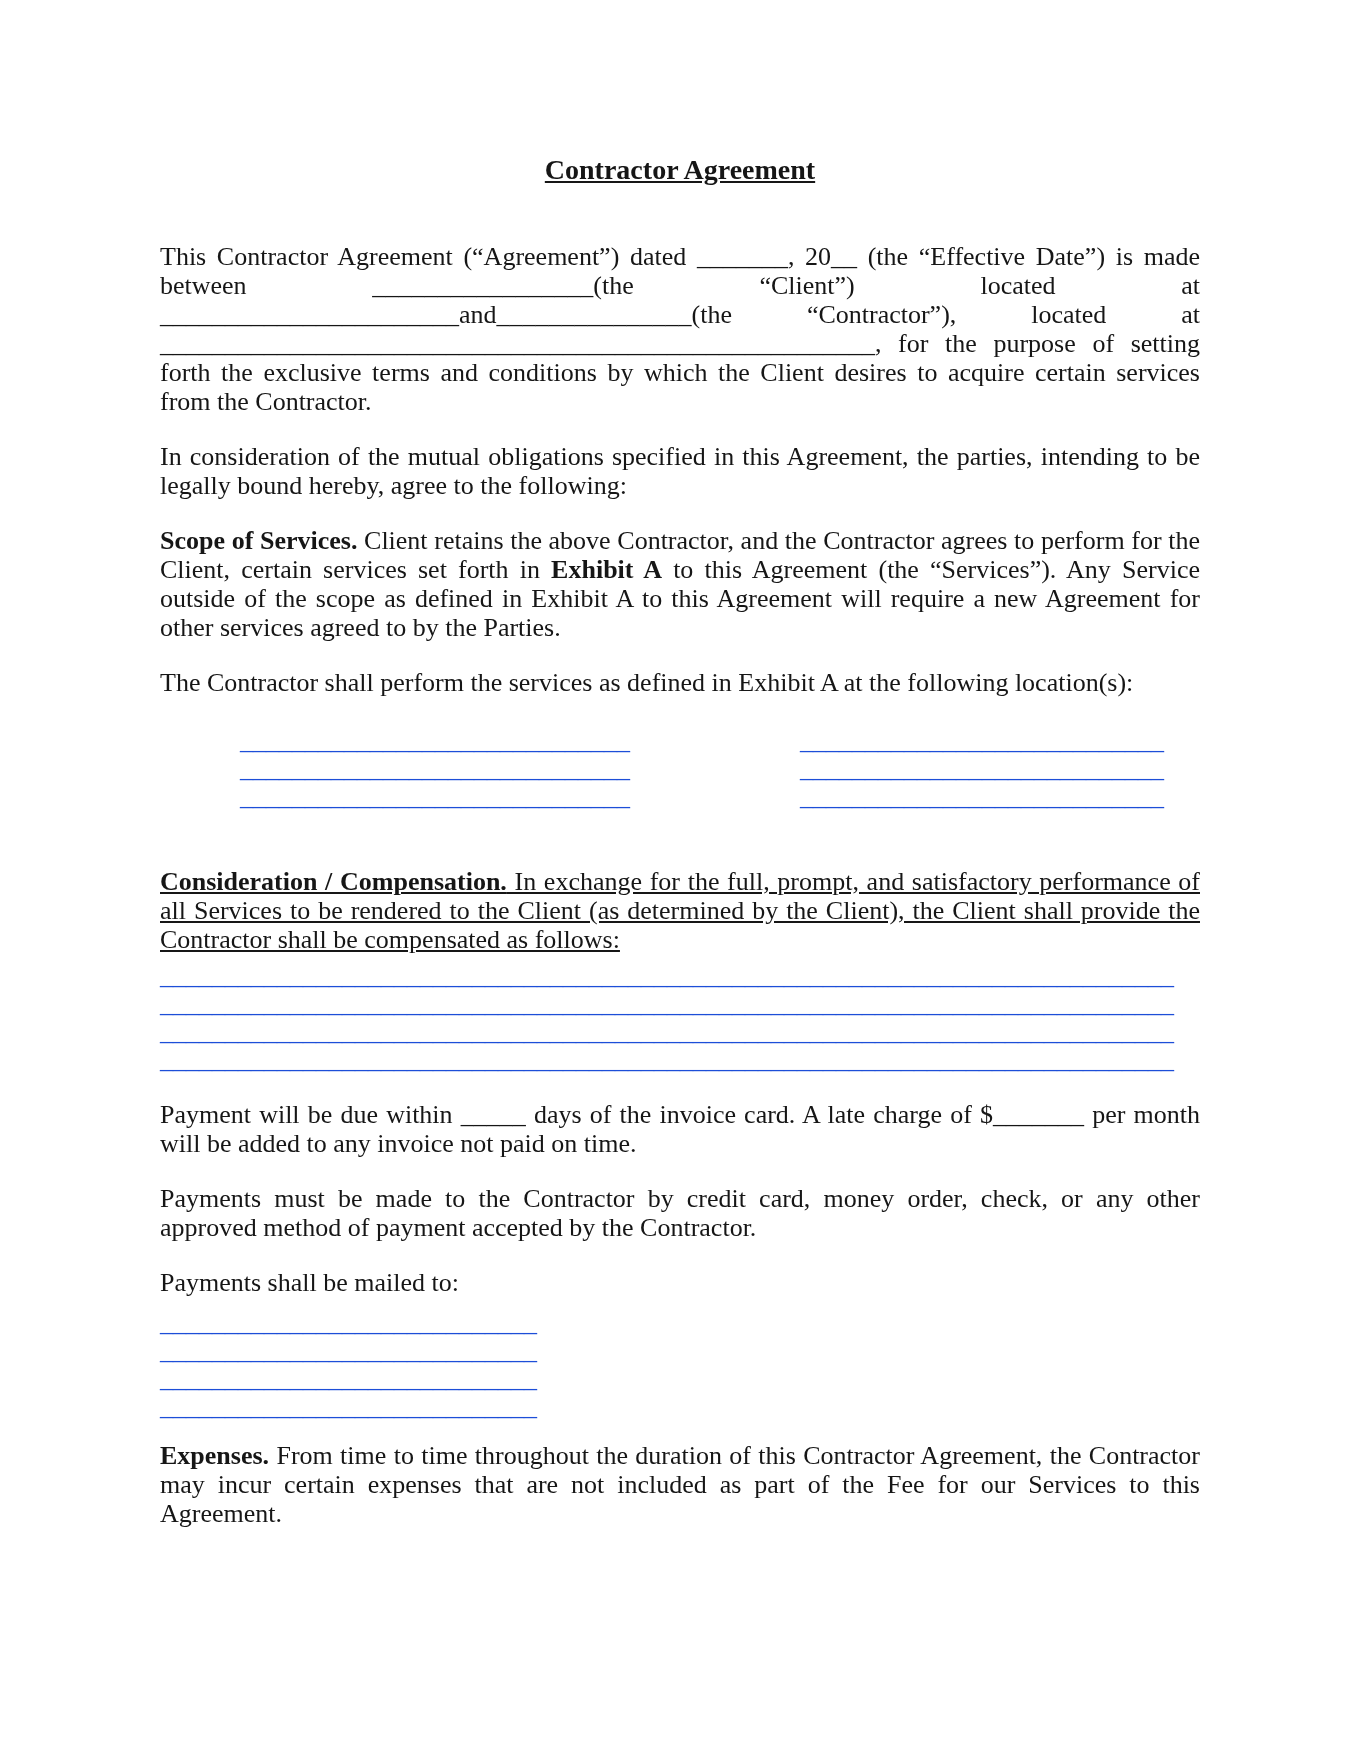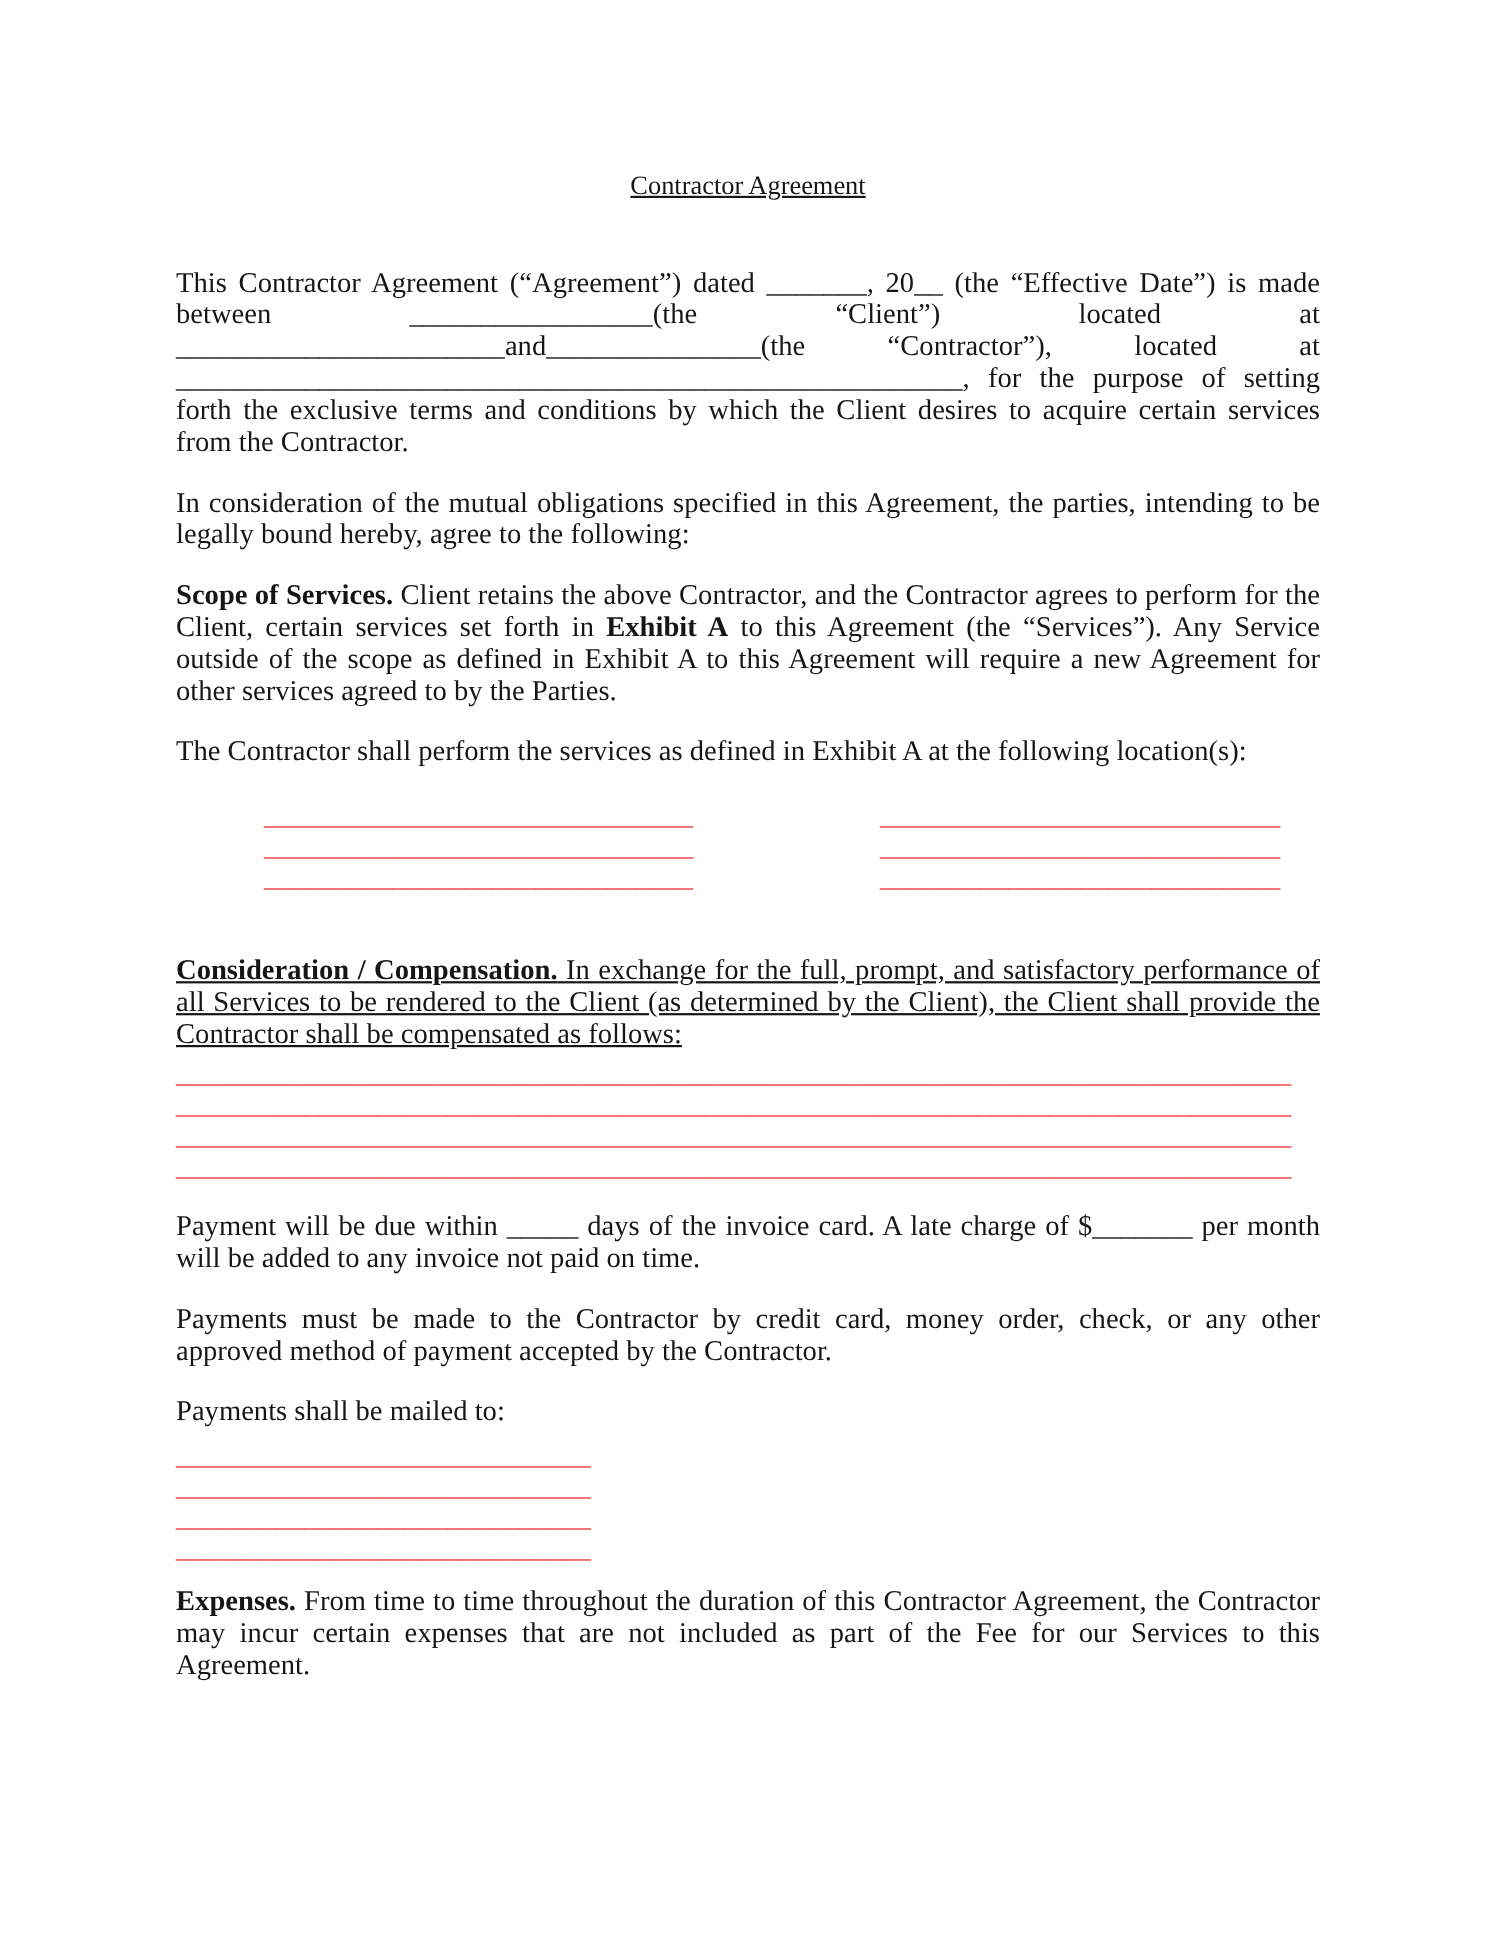--- a/index.html
+++ b/index.html
@@ -16,38 +16,38 @@
     font-family: "Liberation Serif", "DejaVu Serif", serif;
     font-size: 26px;
     line-height: 29px;
     color: #161616;
   }
   .content {
     padding: 155px 160px 0 160px;
   }
   .doc-title {
     margin: 0;
-    font-size: 24px;
+    font-size: 28px;
     line-height: 29px;
-    font-weight: normal;
+    font-weight: bold;
     text-decoration: underline;
     text-align: center;
   }
   p.para {
     margin: 26px 0 0 0;
     text-align: justify;
   }
   p.para-intro   { margin-top: 58px; }
   p.para-comp    { margin-top: 56px; text-decoration: underline; }
   p.para-exp     { margin-top: 20px; }
 
   .lead { font-weight: bold; }
 
   .blank {
-    color: #ef4444;
+    color: #1d4ed8;
     white-space: nowrap;
   }
   .loc-rows {
     margin-top: 30px;
   }
   .loc-row {
     position: relative;
     height: 28px;
     line-height: 28px;
   }

